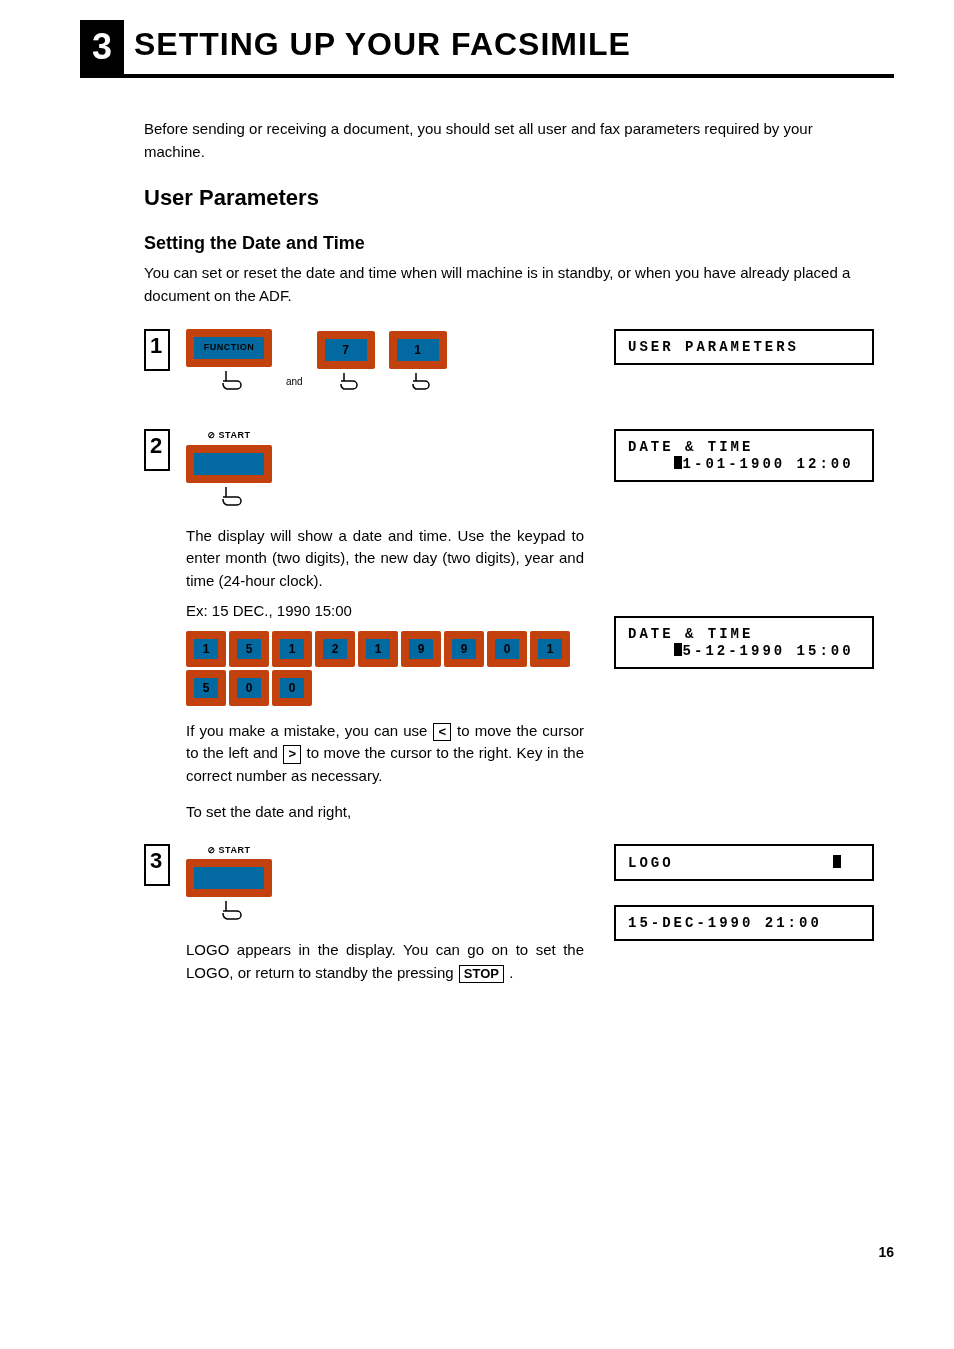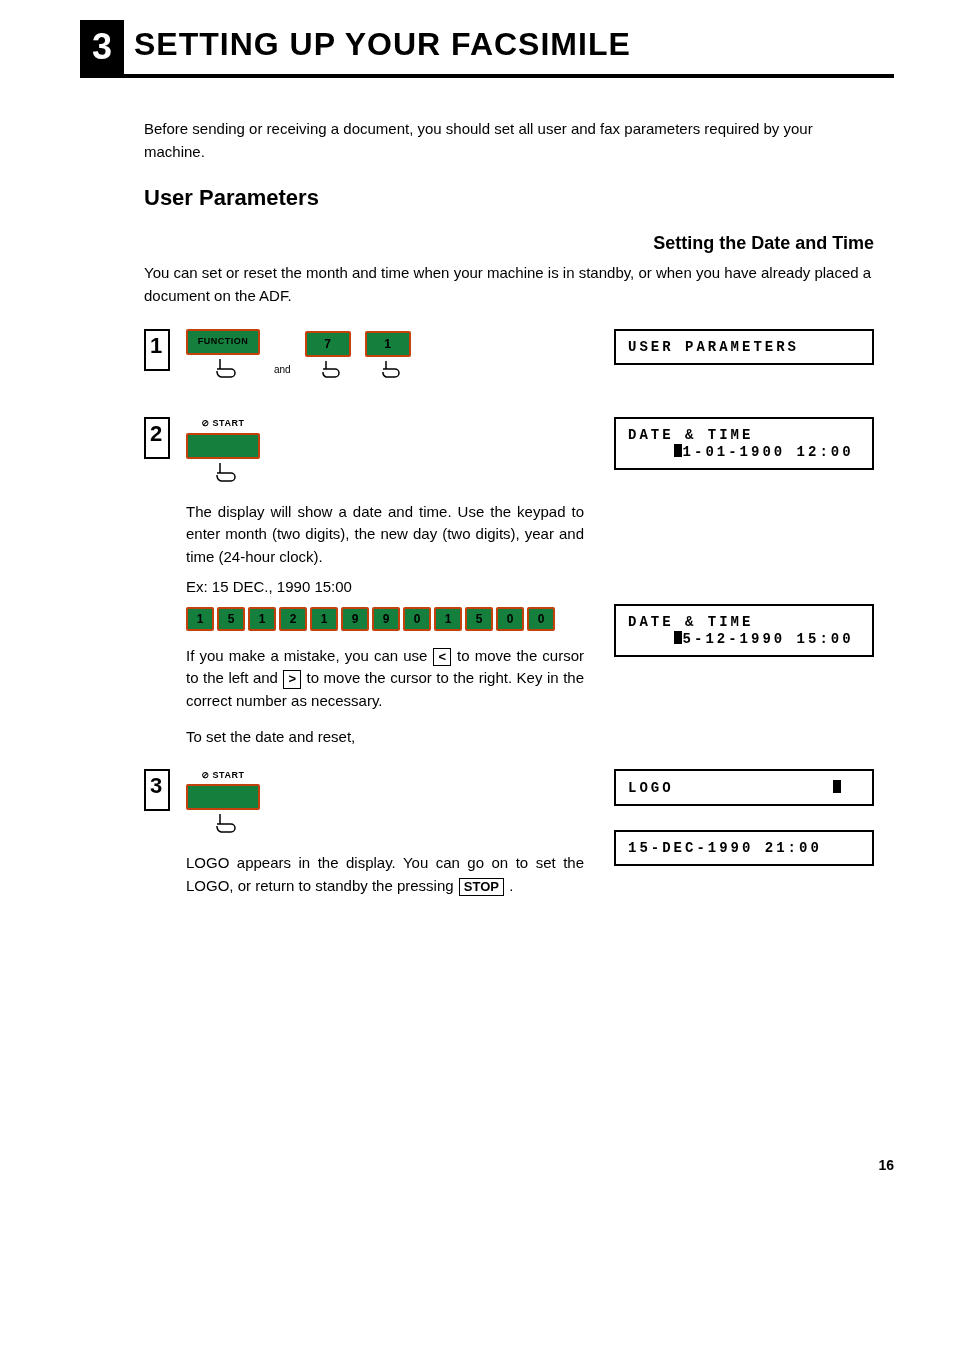--- a/index.html
+++ b/index.html
@@ -46,21 +46,20 @@
   }
   .h2 {
     font-size: 22px;
     font-weight: bold;
     margin-bottom: 22px;
   }
   .h3 {
     font-size: 18px;
     font-weight: bold;
     margin-bottom: 8px;
-    text-align: right;
   }
   .body-text {
     font-size: 15px;
     line-height: 1.5;
     margin-bottom: 22px;
   }
   .twocol {
     display: flex;
     gap: 30px;
     align-items: flex-start;
@@ -98,31 +97,31 @@
   }
   .key-illustration .and-text {
     font-size: 10px;
     padding-bottom: 6px;
   }
   .press-icon {
     display: inline-block;
     position: relative;
   }
   .key-box {
-    border: 2px solid #c2410c;
+    border: 8px solid #c2410c;
     border-radius: 2px;
     min-width: 28px;
     height: 20px;
     display: flex;
     align-items: center;
     justify-content: center;
     font-size: 12px;
     font-weight: bold;
     padding: 1px 7px;
-    background: #15803d;
+    background: #0369a1;
   }
   .key-box.wide { min-width: 56px; font-size: 9px; letter-spacing: 0.5px; }
   .key-box.tiny { min-width: 18px; height: 20px; padding: 0 3px; font-size: 12px; }
   .key-label-above {
     font-size: 9px;
     font-weight: bold;
     text-align: center;
     margin-bottom: 2px;
     letter-spacing: 0.5px;
   }
@@ -184,21 +183,21 @@
   <div class="chapter-title">SETTING UP YOUR FACSIMILE</div>
 </div>
 
 <div class="content">
 
   <div class="intro body-text">Before sending or receiving a document, you should set all user and fax parameters required by your machine.</div>
 
   <div class="h2">User Parameters</div>
 
   <div class="h3">Setting the Date and Time</div>
-  <div class="body-text">You can set or reset the month and time when your machine is in standby, or when you have already placed a document on the ADF.</div>
+  <div class="body-text">You can set or reset the date and time when will machine is in standby, or when you have already placed a document on the ADF.</div>
 
   <div class="twocol">
     <div class="leftcol">
       <div class="step-row">
         <div class="step-num">1</div>
         <div class="step-body">
           <div class="key-illustration">
             <span class="press-icon">
               <div class="key-box wide">FUNCTION</div>
               <svg class="hand-svg" width="30" height="26">
@@ -258,21 +257,21 @@
         <span class="key-box tiny">1</span>
         <span class="key-box tiny">5</span>
         <span class="key-box tiny">0</span>
         <span class="key-box tiny">0</span>
       </div>
 
       <div class="step-body just" style="margin-left:42px;">
         <span>If you make a mistake, you can use </span><span class="inline-key">&lt;</span><span> to move the cursor to the left and </span><span class="inline-key">&gt;</span><span> to move the cursor to the right. Key in the correct number as necessary.</span>
       </div>
 
-      <div class="step-body" style="margin-left:42px; margin-top:14px;">To set the date and reset,</div>
+      <div class="step-body" style="margin-left:42px; margin-top:14px;">To set the date and right,</div>
     </div>
 
     <div class="rightcol">
       <div class="lcd"><span>DATE &amp; TIME</span>
     <span class="cursor-block"></span><span>1-01-1900 12:00</span></div>
 
       <div style="height:110px;"></div>
 
       <div class="lcd"><span>DATE &amp; TIME</span>
     <span class="cursor-block"></span><span>5-12-1990 15:00</span></div>

